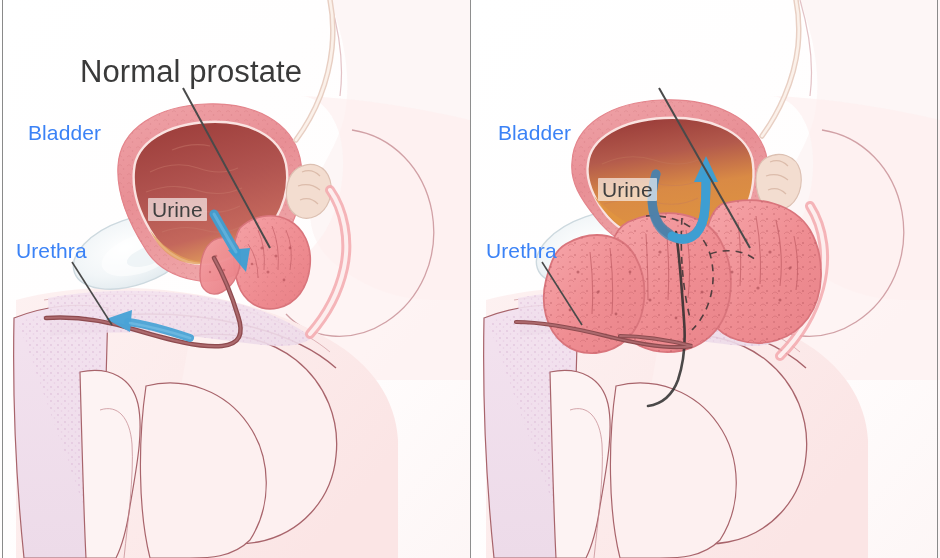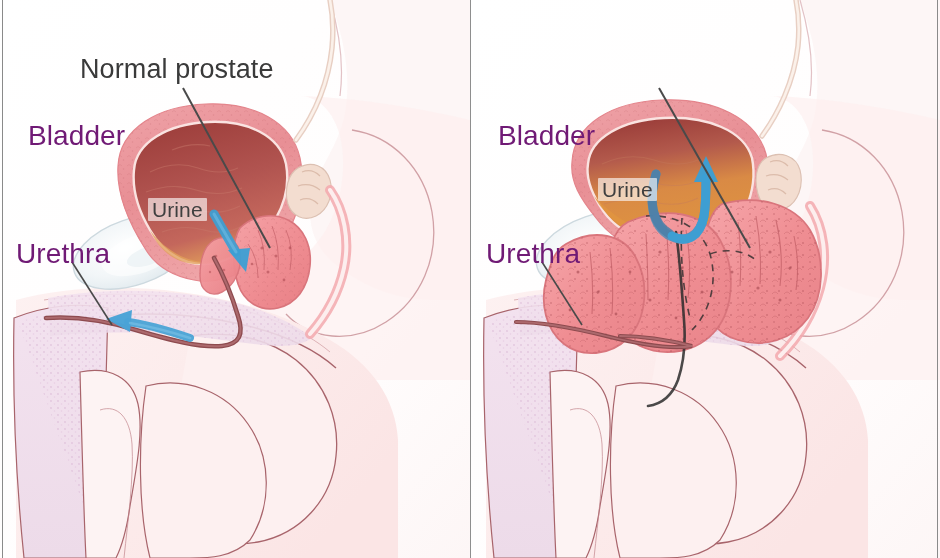--- a/index.html
+++ b/index.html
@@ -53,26 +53,26 @@
 
   .label {
     position: absolute;
     color: #3b3b3b;
     font-family: "Liberation Sans", sans-serif;
     white-space: nowrap;
     line-height: 1;
     letter-spacing: 0.1px;
   }
   .label.title {
-    font-size: 27px;
+    font-size: 31px;
     color: #3a3a3a;
   }
   .label.part {
-    font-size: 28px;
-    color: #701a75;
+    font-size: 21px;
+    color: #3b82f6;
   }
   .label.inner {
     font-size: 21px;
     color: #3f3f3f;
     background: rgba(255,255,255,0.62);
     padding: 1px 4px;
     border-radius: 1px;
   }
 </style>
 </head>

